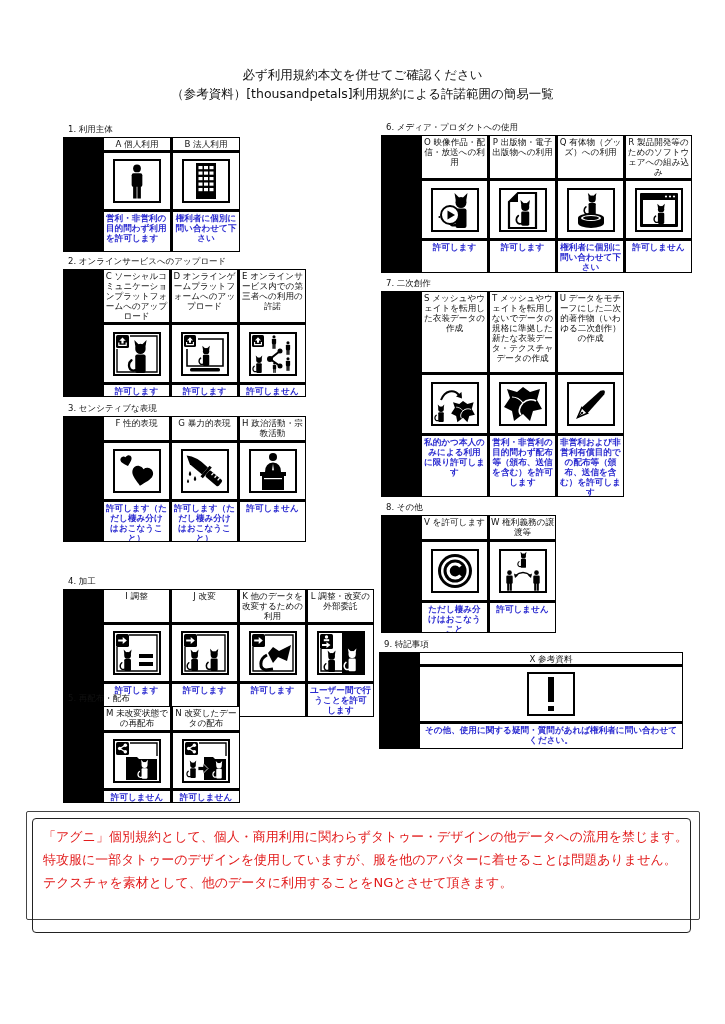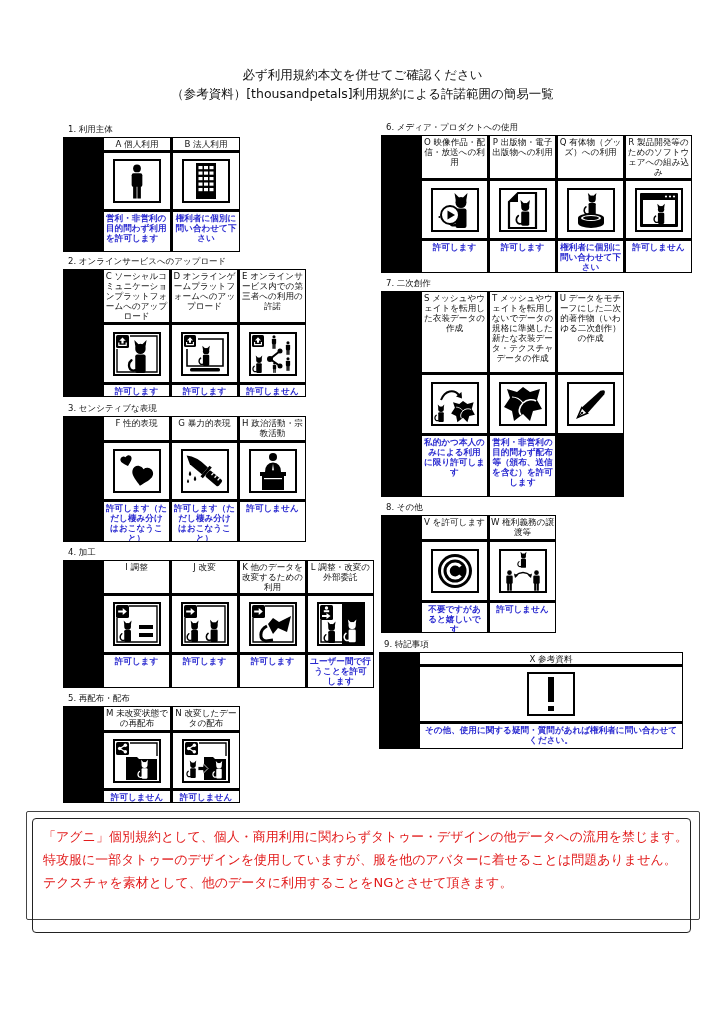--- a/index.html
+++ b/index.html
@@ -205,21 +205,21 @@
         <rect x="13" y="27" width="18" height="1.2" fill="#fff"></rect>
       </svg>
         </div>
       </div>
     <div class="cell sts">許可します（ただし棲み分けはおこなうこと）</div>
     <div class="cell sts">許可します（ただし棲み分けはおこなうこと）</div>
     <div class="cell sts">許可しません</div>
   </div>
 </div>
 
-<div class="section" style="left:63px;top:547px;">
+<div class="section" style="left:63px;top:576px;">
   <div class="sec-label">4. 加工</div>
   <div class="grid" style="grid-template-columns:repeat(4,65px);grid-template-rows:32px 56px 32px;">
     <div class="cell hdr">I 調整</div>
     <div class="cell hdr">J 改変</div>
     <div class="cell hdr">K 他のデータを改変するための利用</div>
     <div class="cell hdr">L 調整・改変の外部委託</div>
     <div class="cell icn">
         <div class="box">
       <svg width="44" height="40" viewBox="0 0 44 40">
         <path d="M14 2 H42 V38 H2 V14" fill="none" stroke="#000" stroke-width="1.4"></path>
@@ -389,20 +389,21 @@
           <path d="M13 16 L38 17.3 Q44 20 38 22.7 L13 24 Z"></path>
           <path d="M13 16 L3 20 L13 24 Z" fill="#fff" stroke="#000" stroke-width="1.6"></path>
           <line x1="3" y1="20" x2="9.5" y2="20" stroke="#000" stroke-width="1"></line>
           <circle cx="9.5" cy="20" r="1.1"></circle>
         </g>
       </svg>
         </div>
       </div>
     <div class="cell sts">私的かつ本人のみによる利用に限り許可します</div>
     <div class="cell sts">営利・非営利の目的問わず配布等（頒布、送信を含む）を許可します</div>
+    <div class="cell sts">非営利および非営利有償目的での配布等（頒布、送信を含む）を許可します</div>
   </div>
 </div>
 
 <div class="section" style="left:381px;top:502px;">
   <div class="sec-label">8. その他</div>
   <div class="grid" style="grid-template-columns:repeat(2,65px);grid-template-rows:23px 58px 29px;">
     <div class="cell hdr">V を許可します</div>
     <div class="cell hdr">W 権利義務の譲渡等</div>
     <div class="cell icn">
         <div class="box">
@@ -419,21 +420,21 @@
       <svg width="44" height="40" viewBox="0 0 44 40">
         <use href="#s-cat" x="16" y="0" width="12" height="17"></use>
         <use href="#s-person" x="4" y="19" width="9" height="21"></use>
         <use href="#s-person" x="31" y="19" width="9" height="21"></use>
         <path d="M14 25 Q22 18 30 25" fill="none" stroke="#000" stroke-width="1.6"></path>
         <path d="M13 22.5 L14 27 L17 24.5 Z"></path>
         <path d="M31 22.5 L30 27 L27 24.5 Z"></path>
       </svg>
         </div>
       </div>
-    <div class="cell sts">不要ですがあると嬉しいです</div>
+    <div class="cell sts">ただし棲み分けはおこなうこと</div>
     <div class="cell sts">許可しません</div>
   </div>
 </div>
 
 <div class="section" style="left:379px;top:639px;">
   <div class="sec-label">9. 特記事項</div>
   <div class="grid" style="grid-template-columns:262px;grid-template-rows:11px 54px 24px;">
     <div class="cell hdr">X 参考資料</div>
     <div class="cell icn">
         <div class="box">

